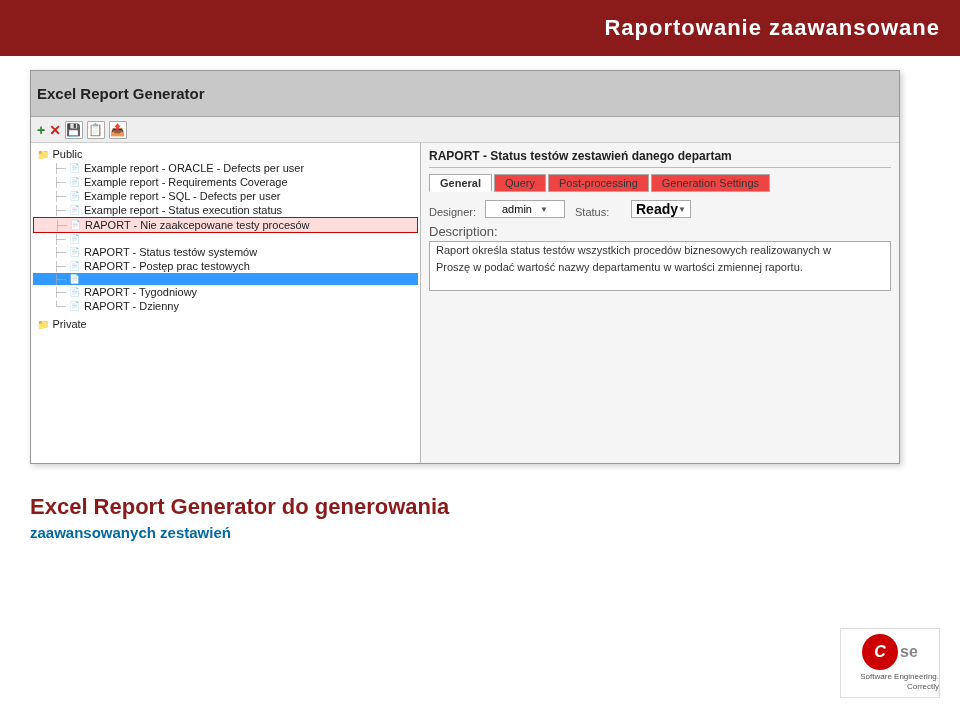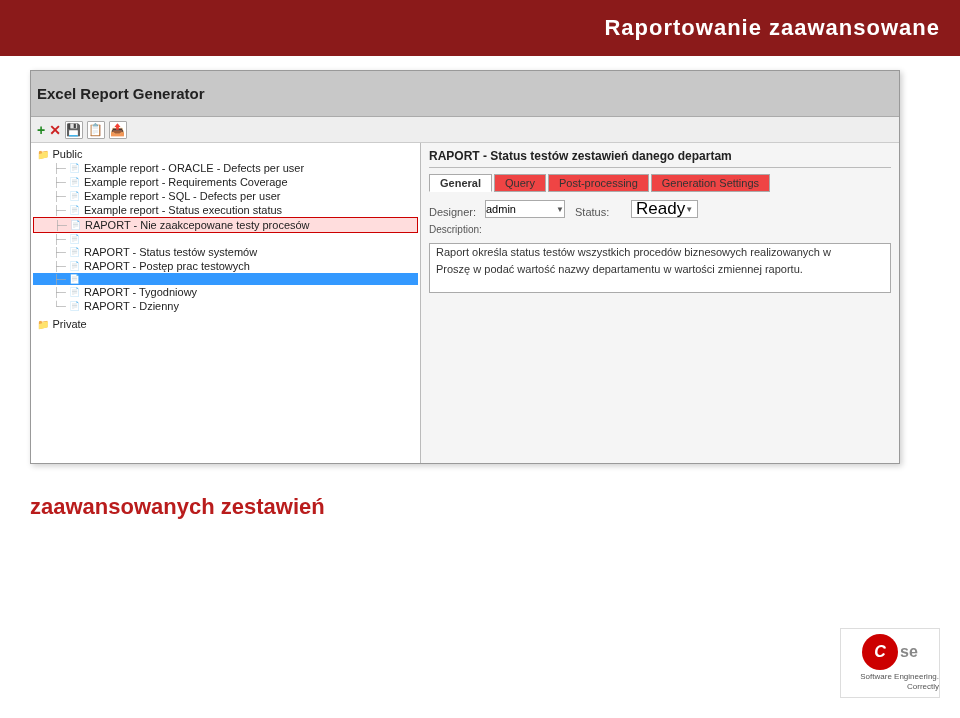--- a/index.html
+++ b/index.html
@@ -203,40 +203,40 @@
       background: #fff;
       padding: 0 6px;
       font-size: 11px;
       color: #333;
       min-height: 50px;
       line-height: 1.5;
     }
 
     .desc-label {
       color: #555;
-      font-size: 10px;
-      margin-bottom: 8px;
+      font-size: 13px;
+      margin-bottom: 2px;
     }
 
     
     .bottom-text {
       margin-top: 30px;
       padding: 0 30px;
     }
 
     .bottom-text .line1 {
       color: #8b1a1a;
       font-size: 22px;
       font-weight: bold;
       margin-bottom: 4px;
     }
 
     .bottom-text .line2 {
-      color: #b91c1c;
-      font-size: 22px;
+      color: #0369a1;
+      font-size: 15px;
       font-weight: bold;
     }
 
     
     .logo-container {
       position: absolute;
       bottom: 20px;
       right: 20px;
       width: 100px;
       height: 70px;
@@ -380,40 +380,41 @@
 
         <div class="tabs-row">
           <div class="tab active">General</div>
           <div class="tab">Query</div>
           <div class="tab">Post-processing</div>
           <div class="tab">Generation Settings</div>
         </div>
 
         <div class="form-row">
           <span class="form-label">Designer:</span>
-          <div style="display:flex;align-items:center;border:1px solid #aaa;background:#fff;height:18px;padding:0 0;min-width:80px;">
+          <div style="display:flex;align-items:center;border:1px solid #aaa;background:#fff;height:18px;padding:0 16px;min-width:80px;">
             <span style="font-size:11px;flex:1;">admin</span>
             <span class="select-arrow">▼</span>
           </div>
           <span style="margin-left:4px;" class="form-label">Status:</span>
           <div style="display:flex;align-items:center;border:1px solid #aaa;background:#fff;height:18px;padding:0 4px;min-width:60px;">
-            <span style="font-size:17px;flex:1;font-weight:normal;">Ready</span>
+            <span style="font-size:14px;flex:1;font-weight:bold;">Ready</span>
             <span class="select-arrow">▼</span>
           </div>
         </div>
 
         <div class="desc-label">Description:</div>
         <div class="description-box" style="white-space:pre-line;">Raport określa status testów wszystkich procedów biznesowych realizowanych w
 Proszę w podać wartość nazwy departamentu w wartości zmiennej raportu.</div>
       </div>
     </div>
   </div>
 </div>
 
 <div class="bottom-text">
+  <div class="line1">Excel Report Generator do generowania</div>
   <div class="line2">zaawansowanych zestawień</div>
 </div>
 
 <div class="logo-container">
   <div class="logo-inner">
     <div style="display:flex;align-items:center;gap:2px;">
       <div class="logo-circle">
         <span style="font-style:italic;">C</span>
       </div>
       <span class="cse-text">se</span>

